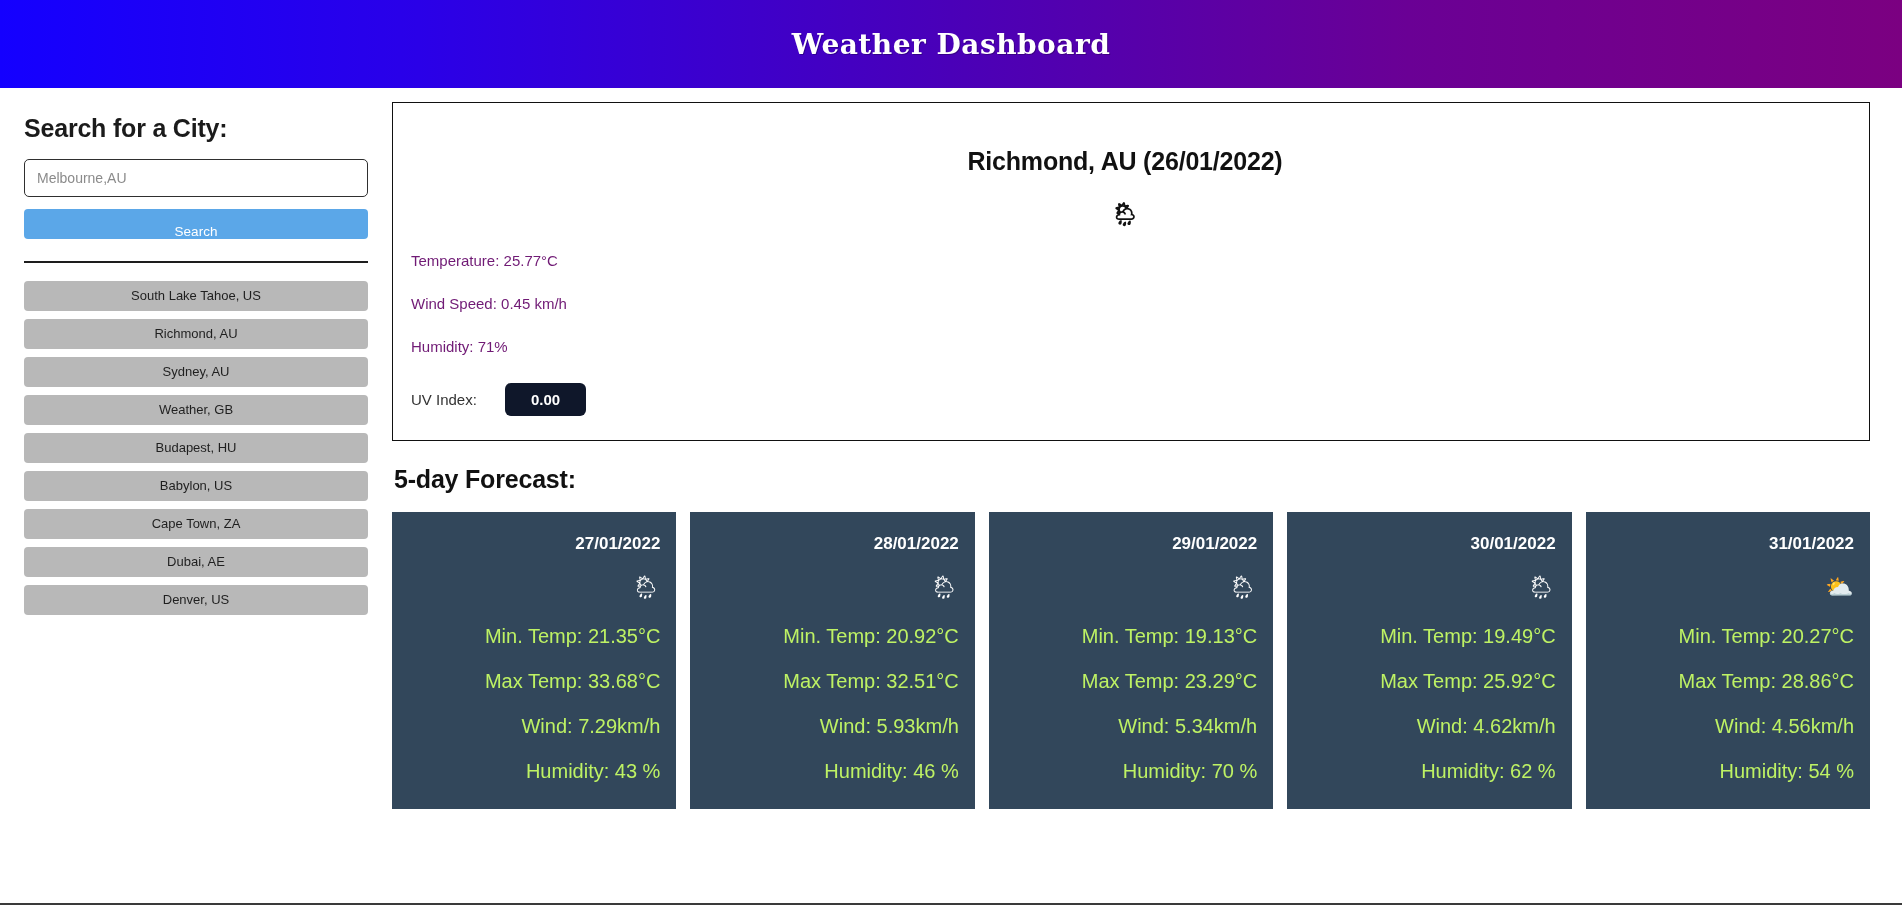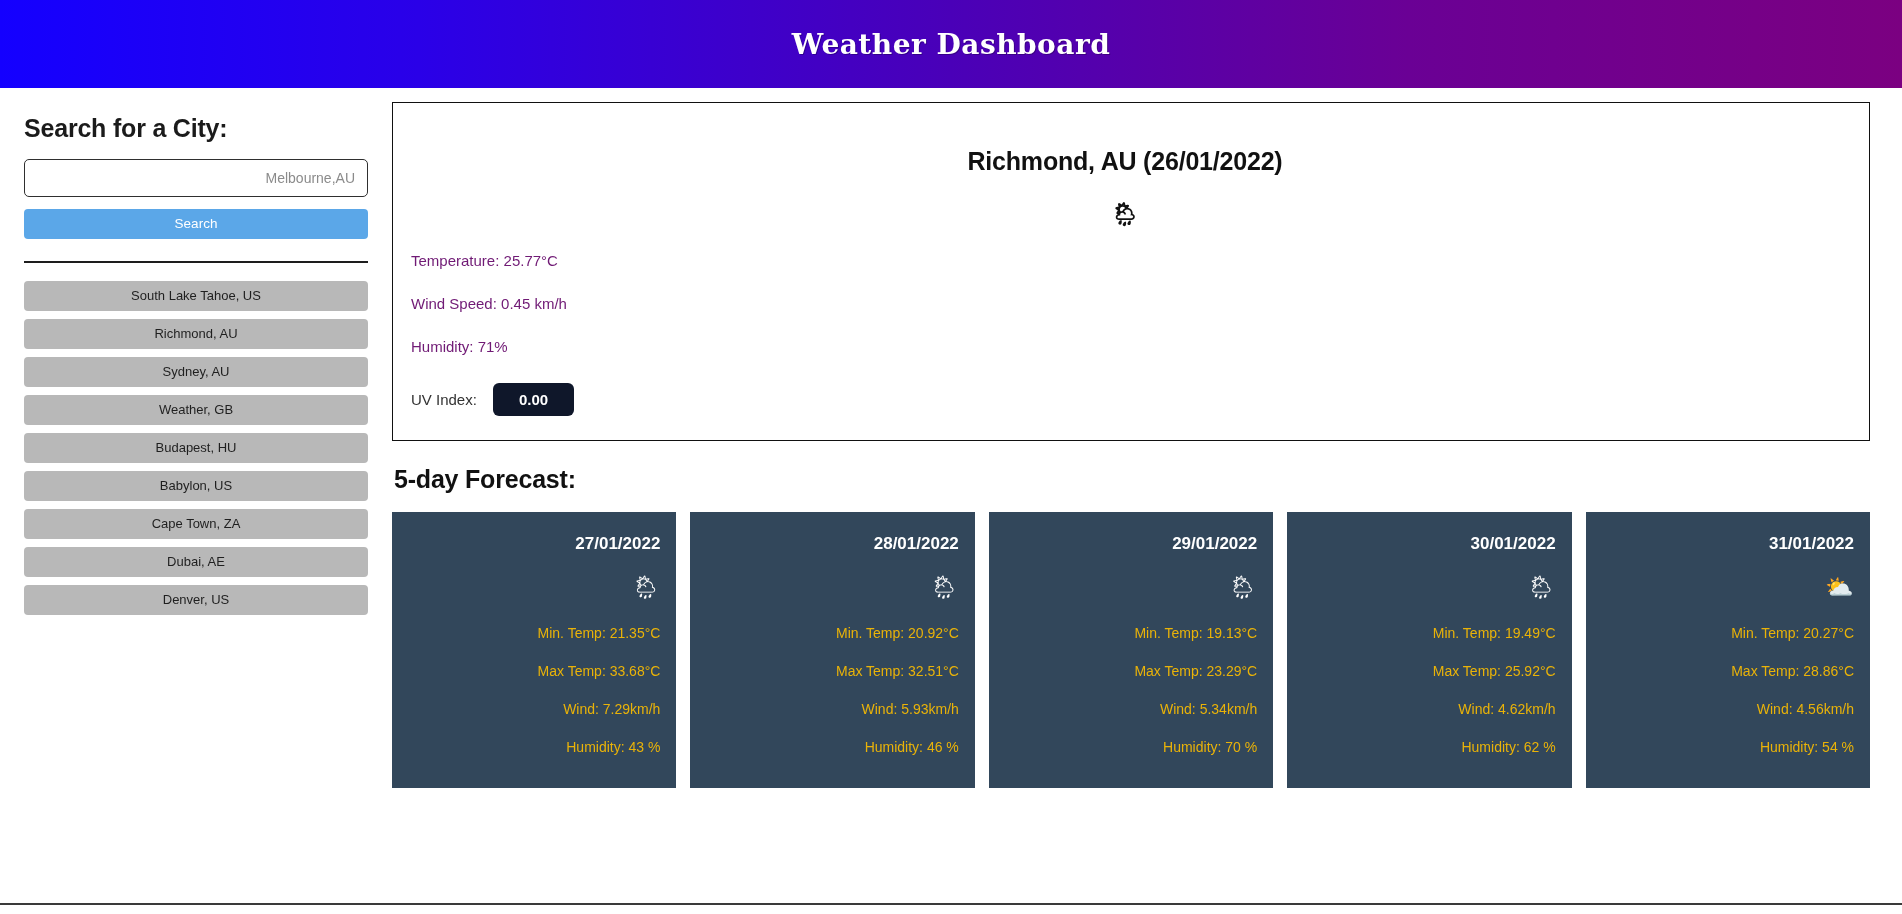--- a/index.html
+++ b/index.html
@@ -60,37 +60,36 @@
     width: 344px;
     height: 38px;
     border: 1px solid #2f2f2f;
     border-radius: 5px;
     padding: 6px 12px;
     font-size: 14px;
     color: #222;
     background: #fff;
     font-family: "Liberation Sans", sans-serif;
     outline: none;
-    text-align: right;
   }
   .search-input::placeholder { color: #8b8b8b; }
   .search-button {
     display: block;
     width: 344px;
     height: 30px;
     margin-top: 12px;
     background: #5ba7e8;
     color: #ffffff;
     border: none;
     border-radius: 4px;
     font-size: 13.5px;
     font-family: "Liberation Sans", sans-serif;
     cursor: pointer;
     line-height: 30px;
-    padding: 0;
+    padding: 8px;
     text-align: center;
   }
   .sidebar-divider {
     width: 344px;
     height: 0;
     border-top: 2px solid #1d1d1d;
     margin: 22px 0 18px 0;
   }
   .city-list { display: block; }
   .city-button {
@@ -137,21 +136,21 @@
   .current-title-icon { font-size: 23px; line-height: 1; }
   .current-row {
     font-size: 15px;
     color: #701a75;
     margin-top: 26px;
   }
   .uv-row {
     display: flex;
     align-items: center;
     margin-top: 28px;
-    gap: 16px;
+    gap: 28px;
   }
   .uv-label { font-size: 15px; color: #333333; }
   .uv-badge {
     background: #0f172a;
     color: #ffffff;
     font-weight: bold;
     font-size: 15px;
     border-radius: 6px;
     padding: 9px 26px;
     display: inline-block;
@@ -182,23 +181,23 @@
     font-weight: bold;
     margin-bottom: 22px;
   }
   .forecast-icon {
     font-size: 23px;
     line-height: 1;
     margin-bottom: 26px;
     display: block;
   }
   .forecast-stat {
-    font-size: 14px;
+    font-size: 20px;
     margin-bottom: 22px;
-    color: #eab308;
+    color: #bef264;
   }
   .forecast-stat:last-child { margin-bottom: 0; }
 
   .page-bottom-rule {
     position: absolute;
     left: 0;
     bottom: 9px;
     width: 100%;
     border-top: 2px solid #3a3a3a;
   }

